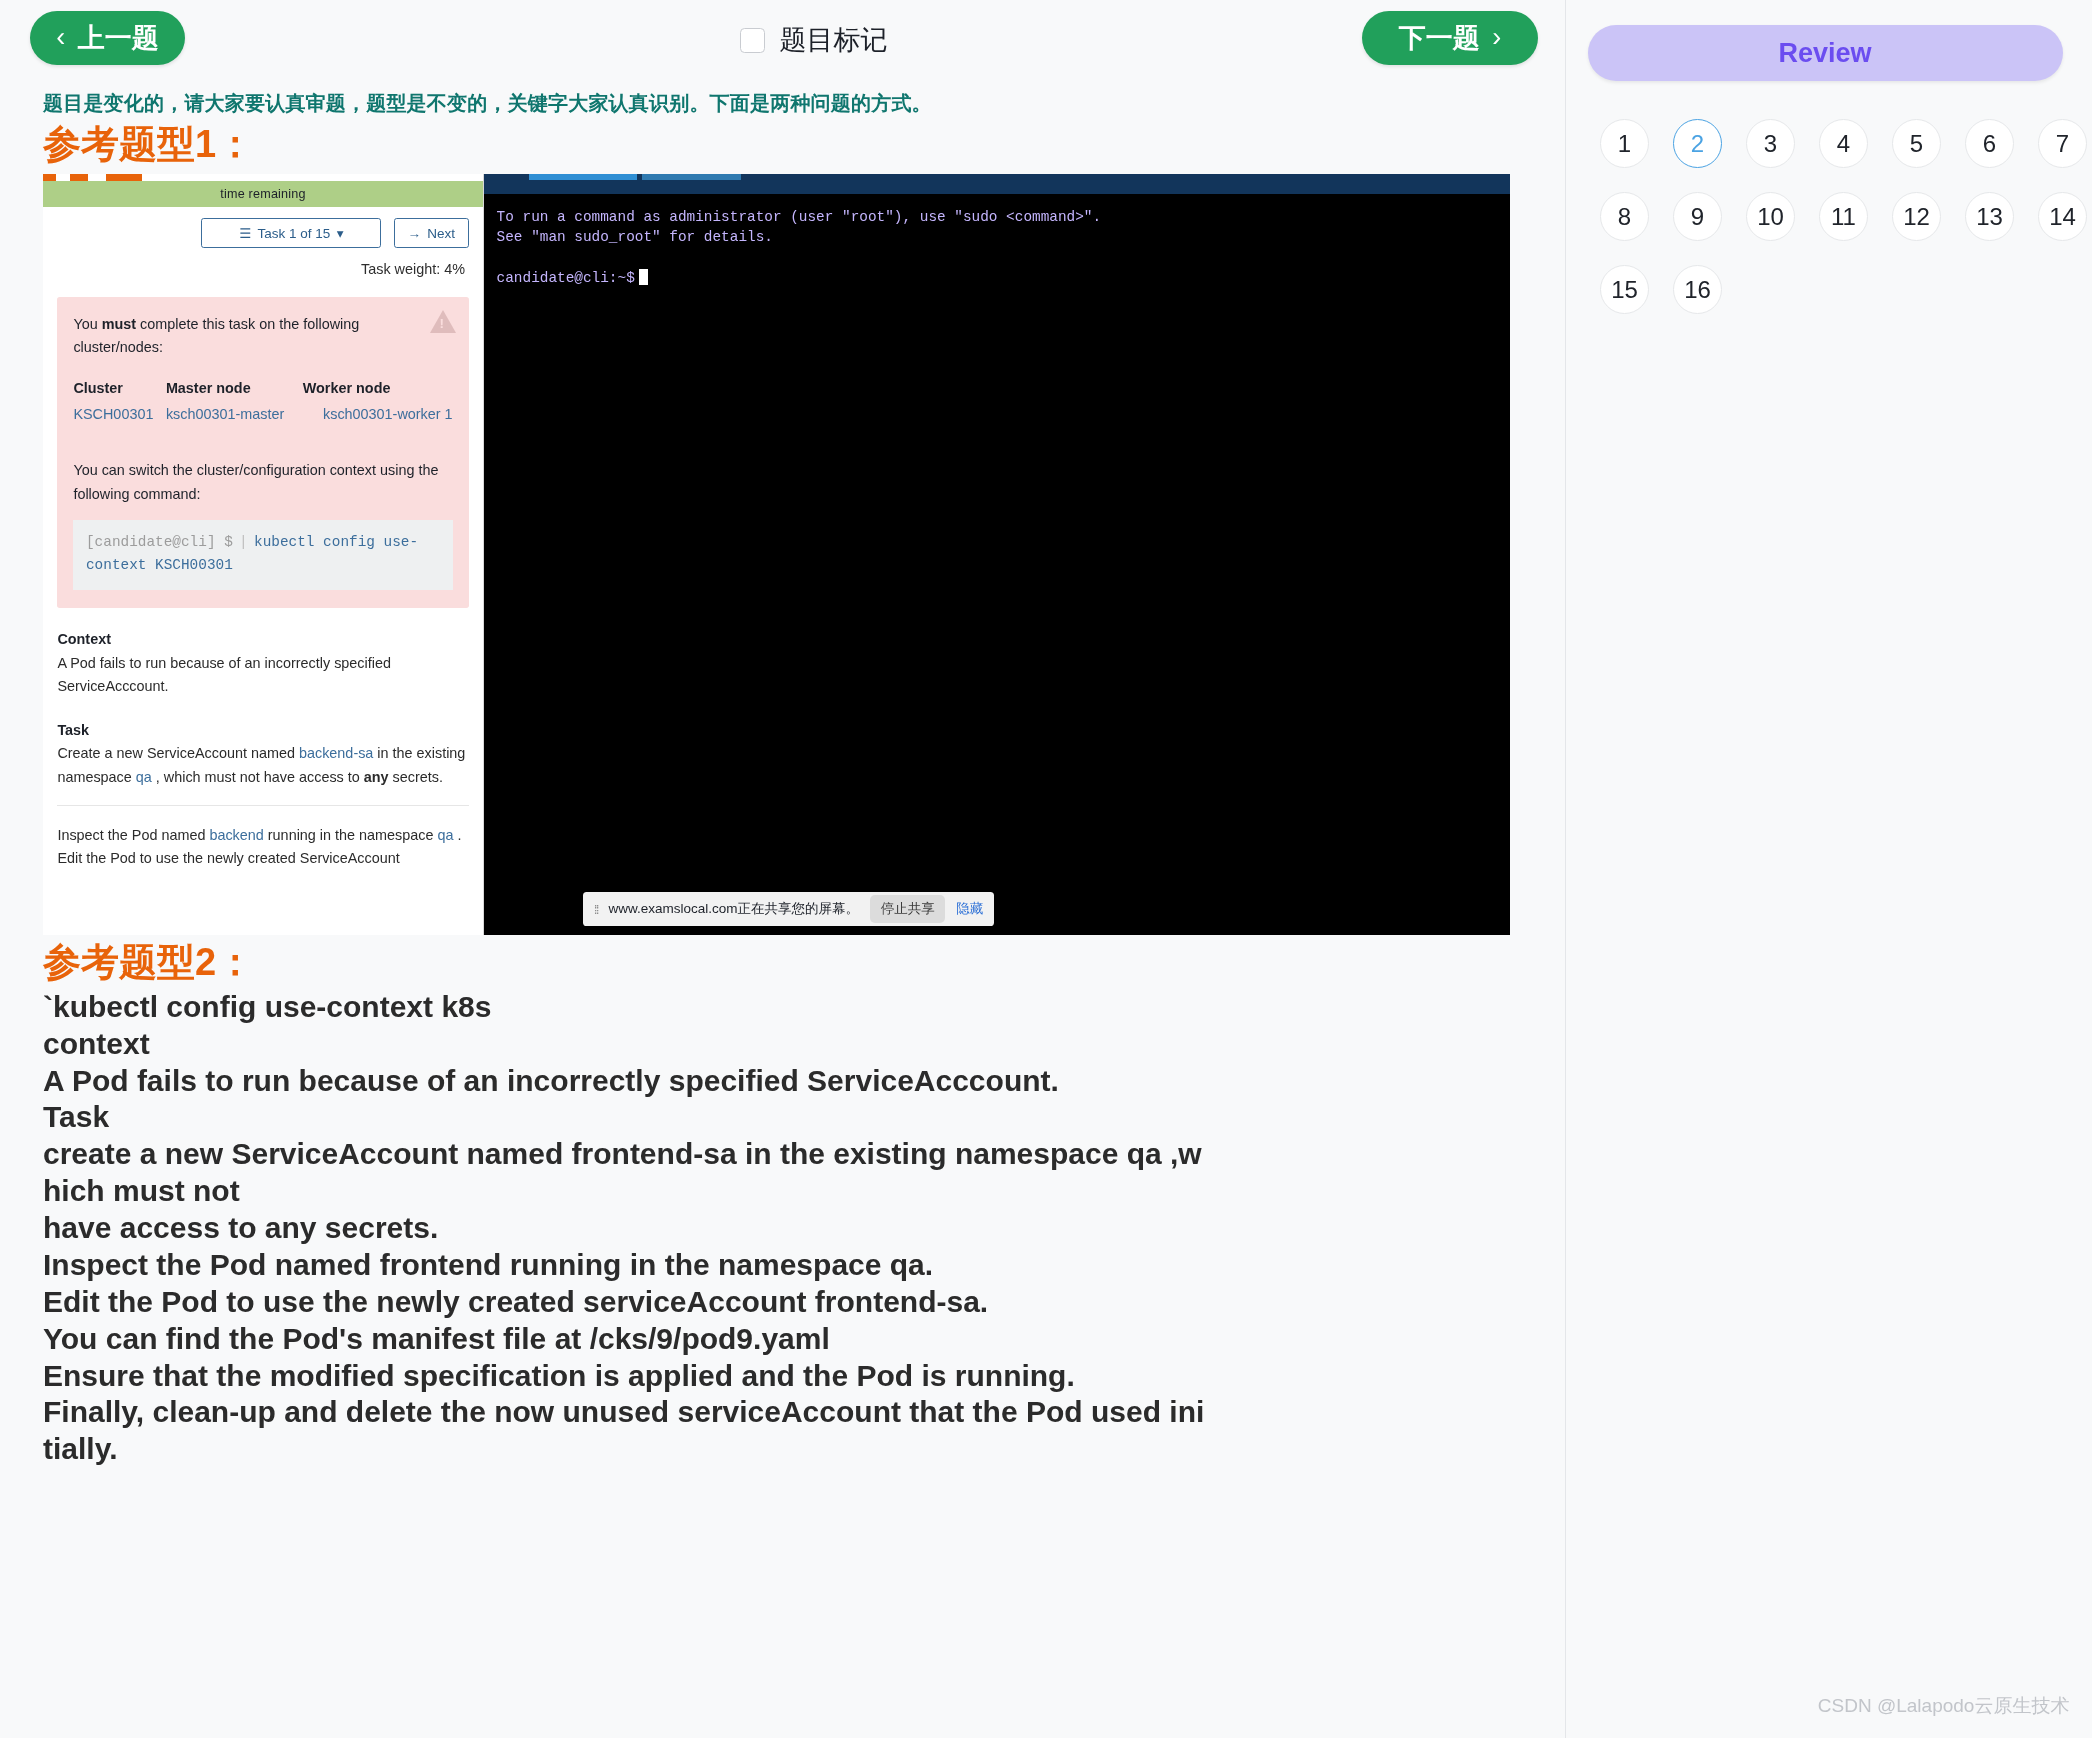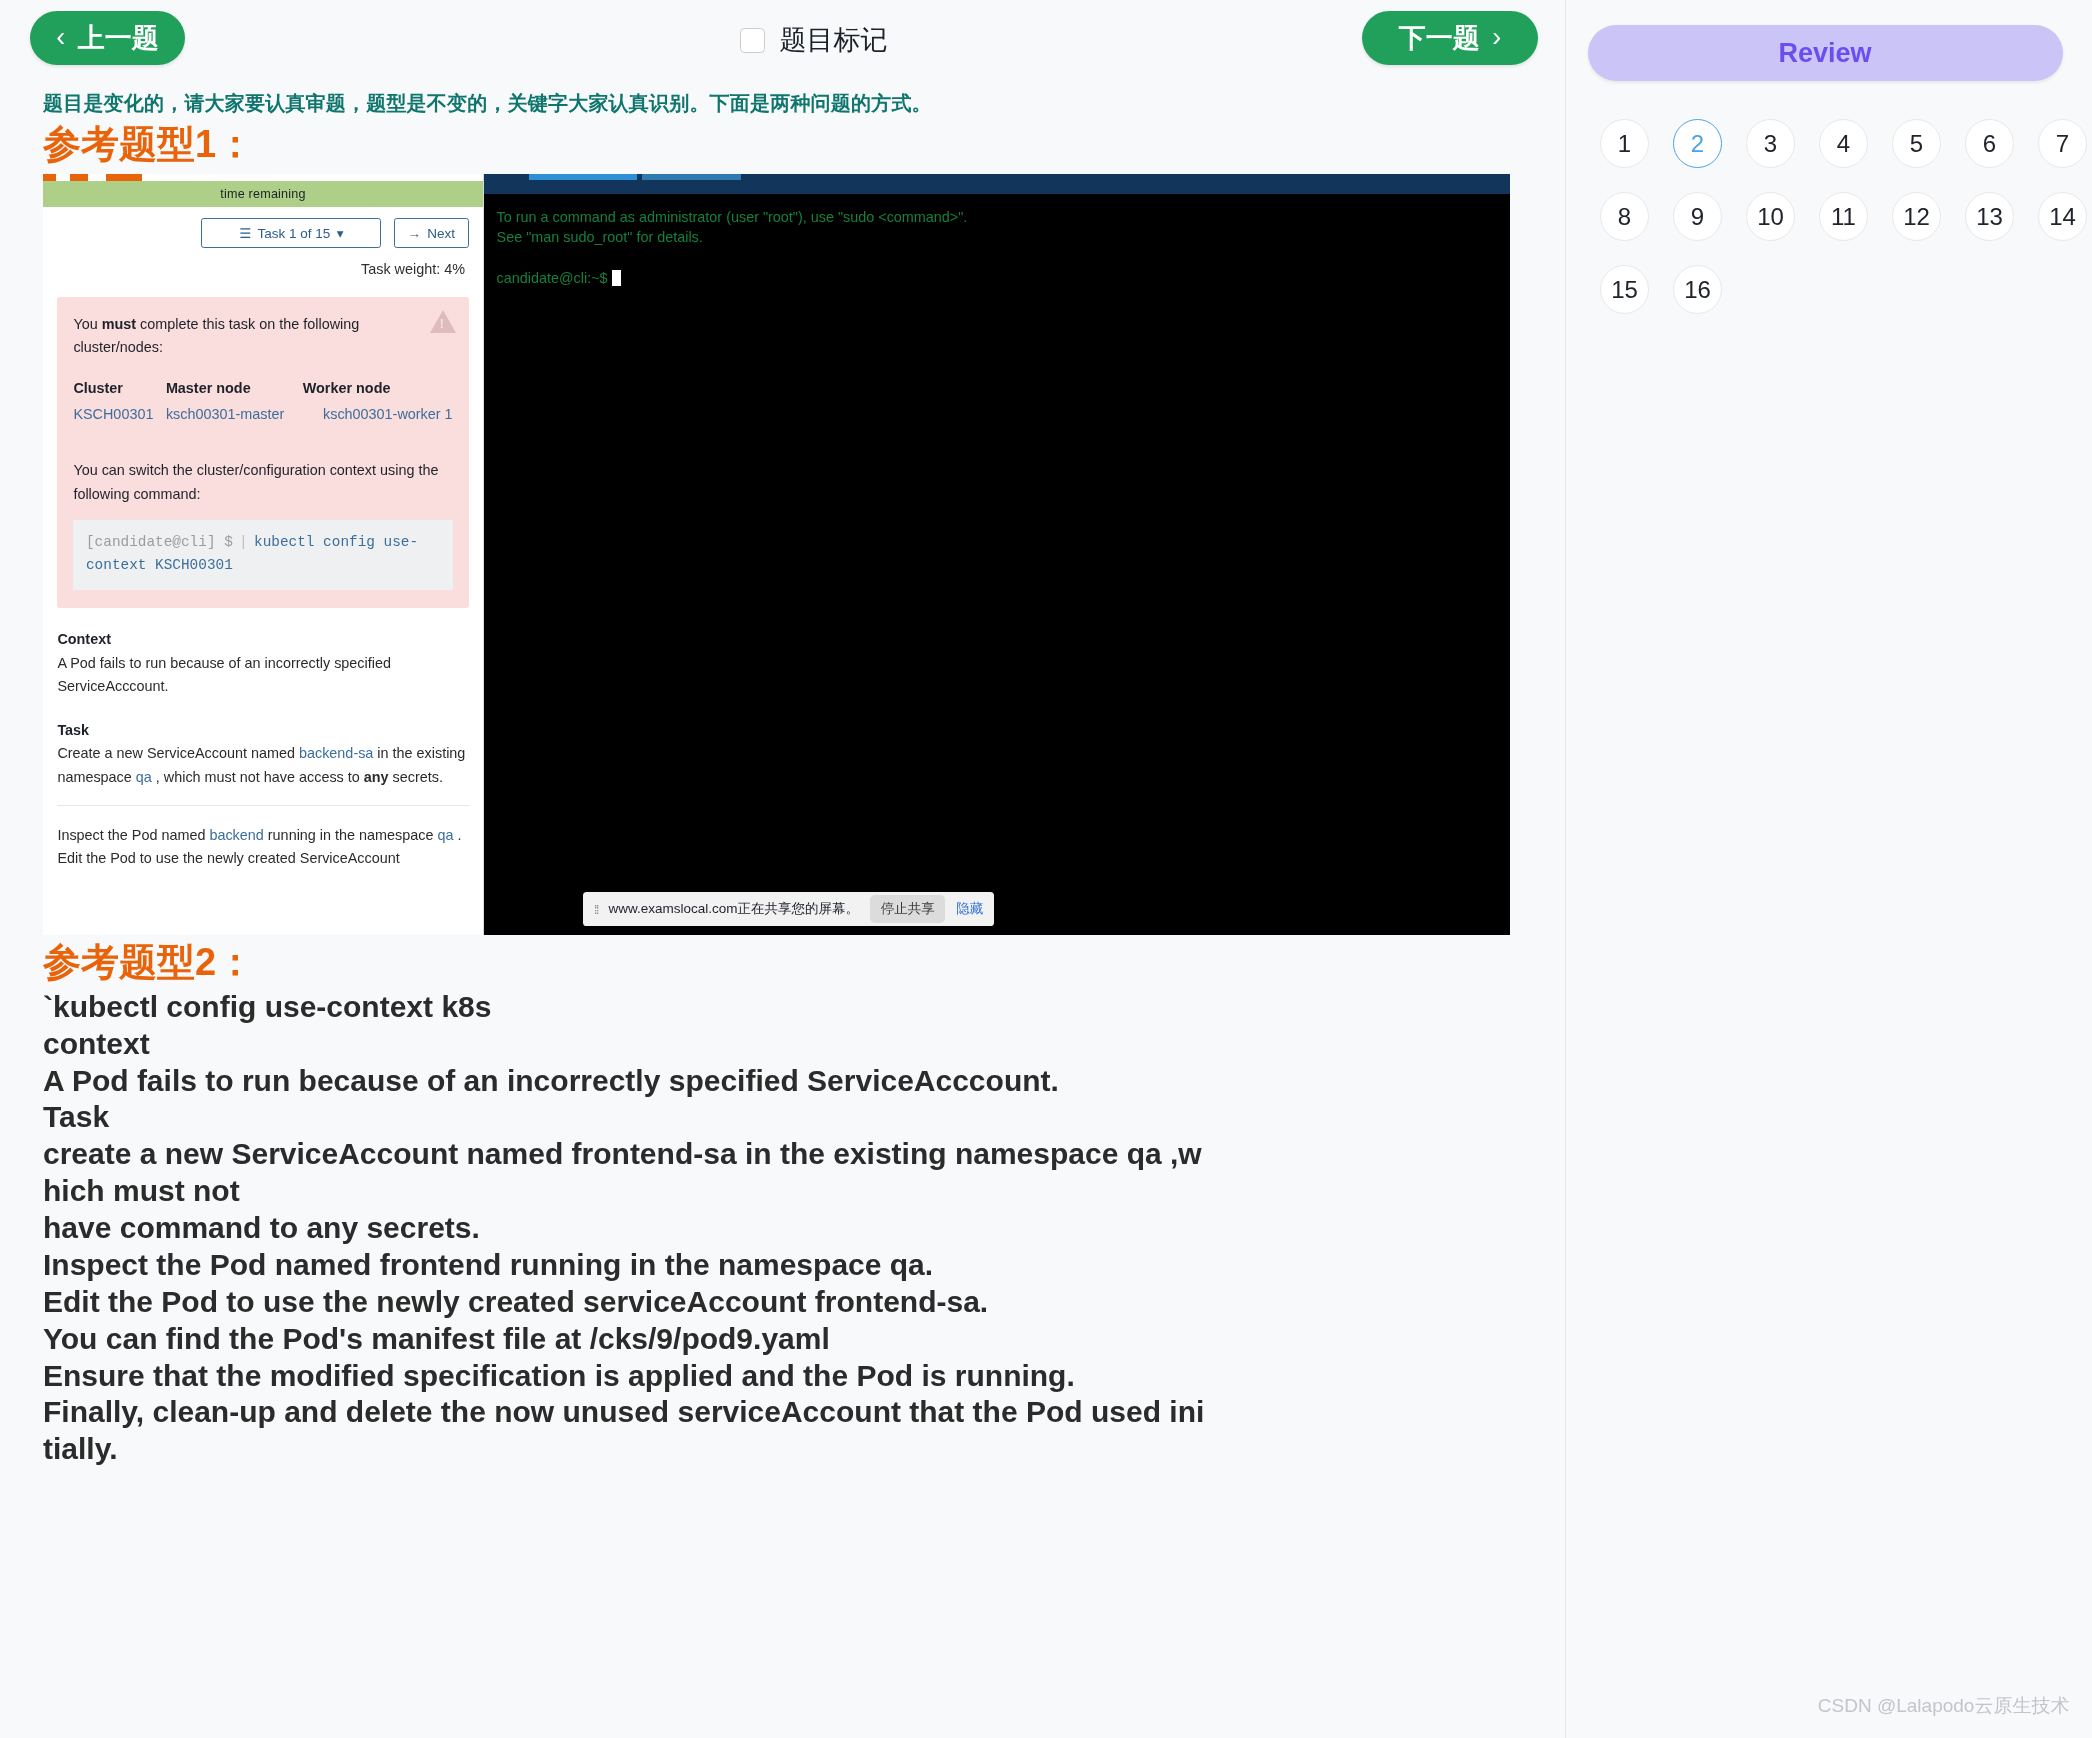--- a/index.html
+++ b/index.html
@@ -211,23 +211,23 @@
   }
   .term-top {
     height: 20px;
     background: #12355b;
     position: relative;
   }
   .term-tab-a { position: absolute; left: 45px; top: 0; width: 108px; height: 6.3px; background: #2f8fd4; }
   .term-tab-b { position: absolute; left: 158px; top: 0; width: 99px; height: 6.3px; background: #2f7ab0; }
   .term-body {
     padding: 12.6px 0 0 12.6px;
-    font-family: Liberation Sans, sans-serif;
+    font-family: Liberation Mono, monospace;
     font-size: 14.4px;
-    color: #15803d;
+    color: #c4b5fd;
     line-height: 1.42;
     white-space: pre;
   }
   .caret {
     display: inline-block;
     width: 9px; height: 15.3px;
     background: #ffffff;
     vertical-align: -2.7px;
     margin-left: 4.5px;
   }
@@ -428,21 +428,21 @@
 
       <div class="ref-heading">参考题型2：</div>
 
       <div class="q2-lines">
         <div>`kubectl config use-context k8s</div>
         <div>context</div>
         <div>A Pod fails to run because of an incorrectly specified ServiceAcccount.</div>
         <div>Task</div>
         <div>create a new ServiceAccount named frontend-sa in the existing namespace qa ,w</div>
         <div>hich must not</div>
-        <div>have command to any secrets.</div>
+        <div>have access to any secrets.</div>
         <div>Inspect the Pod named frontend running in the namespace qa.</div>
         <div>Edit the Pod to use the newly created serviceAccount frontend-sa.</div>
         <div>You can find the Pod's manifest file at /cks/9/pod9.yaml</div>
         <div>Ensure that the modified specification is applied and the Pod is running.</div>
         <div>Finally, clean-up and delete the now unused serviceAccount that the Pod used ini</div>
         <div>tially.</div>
       </div>
 
     </div>
   </div>

